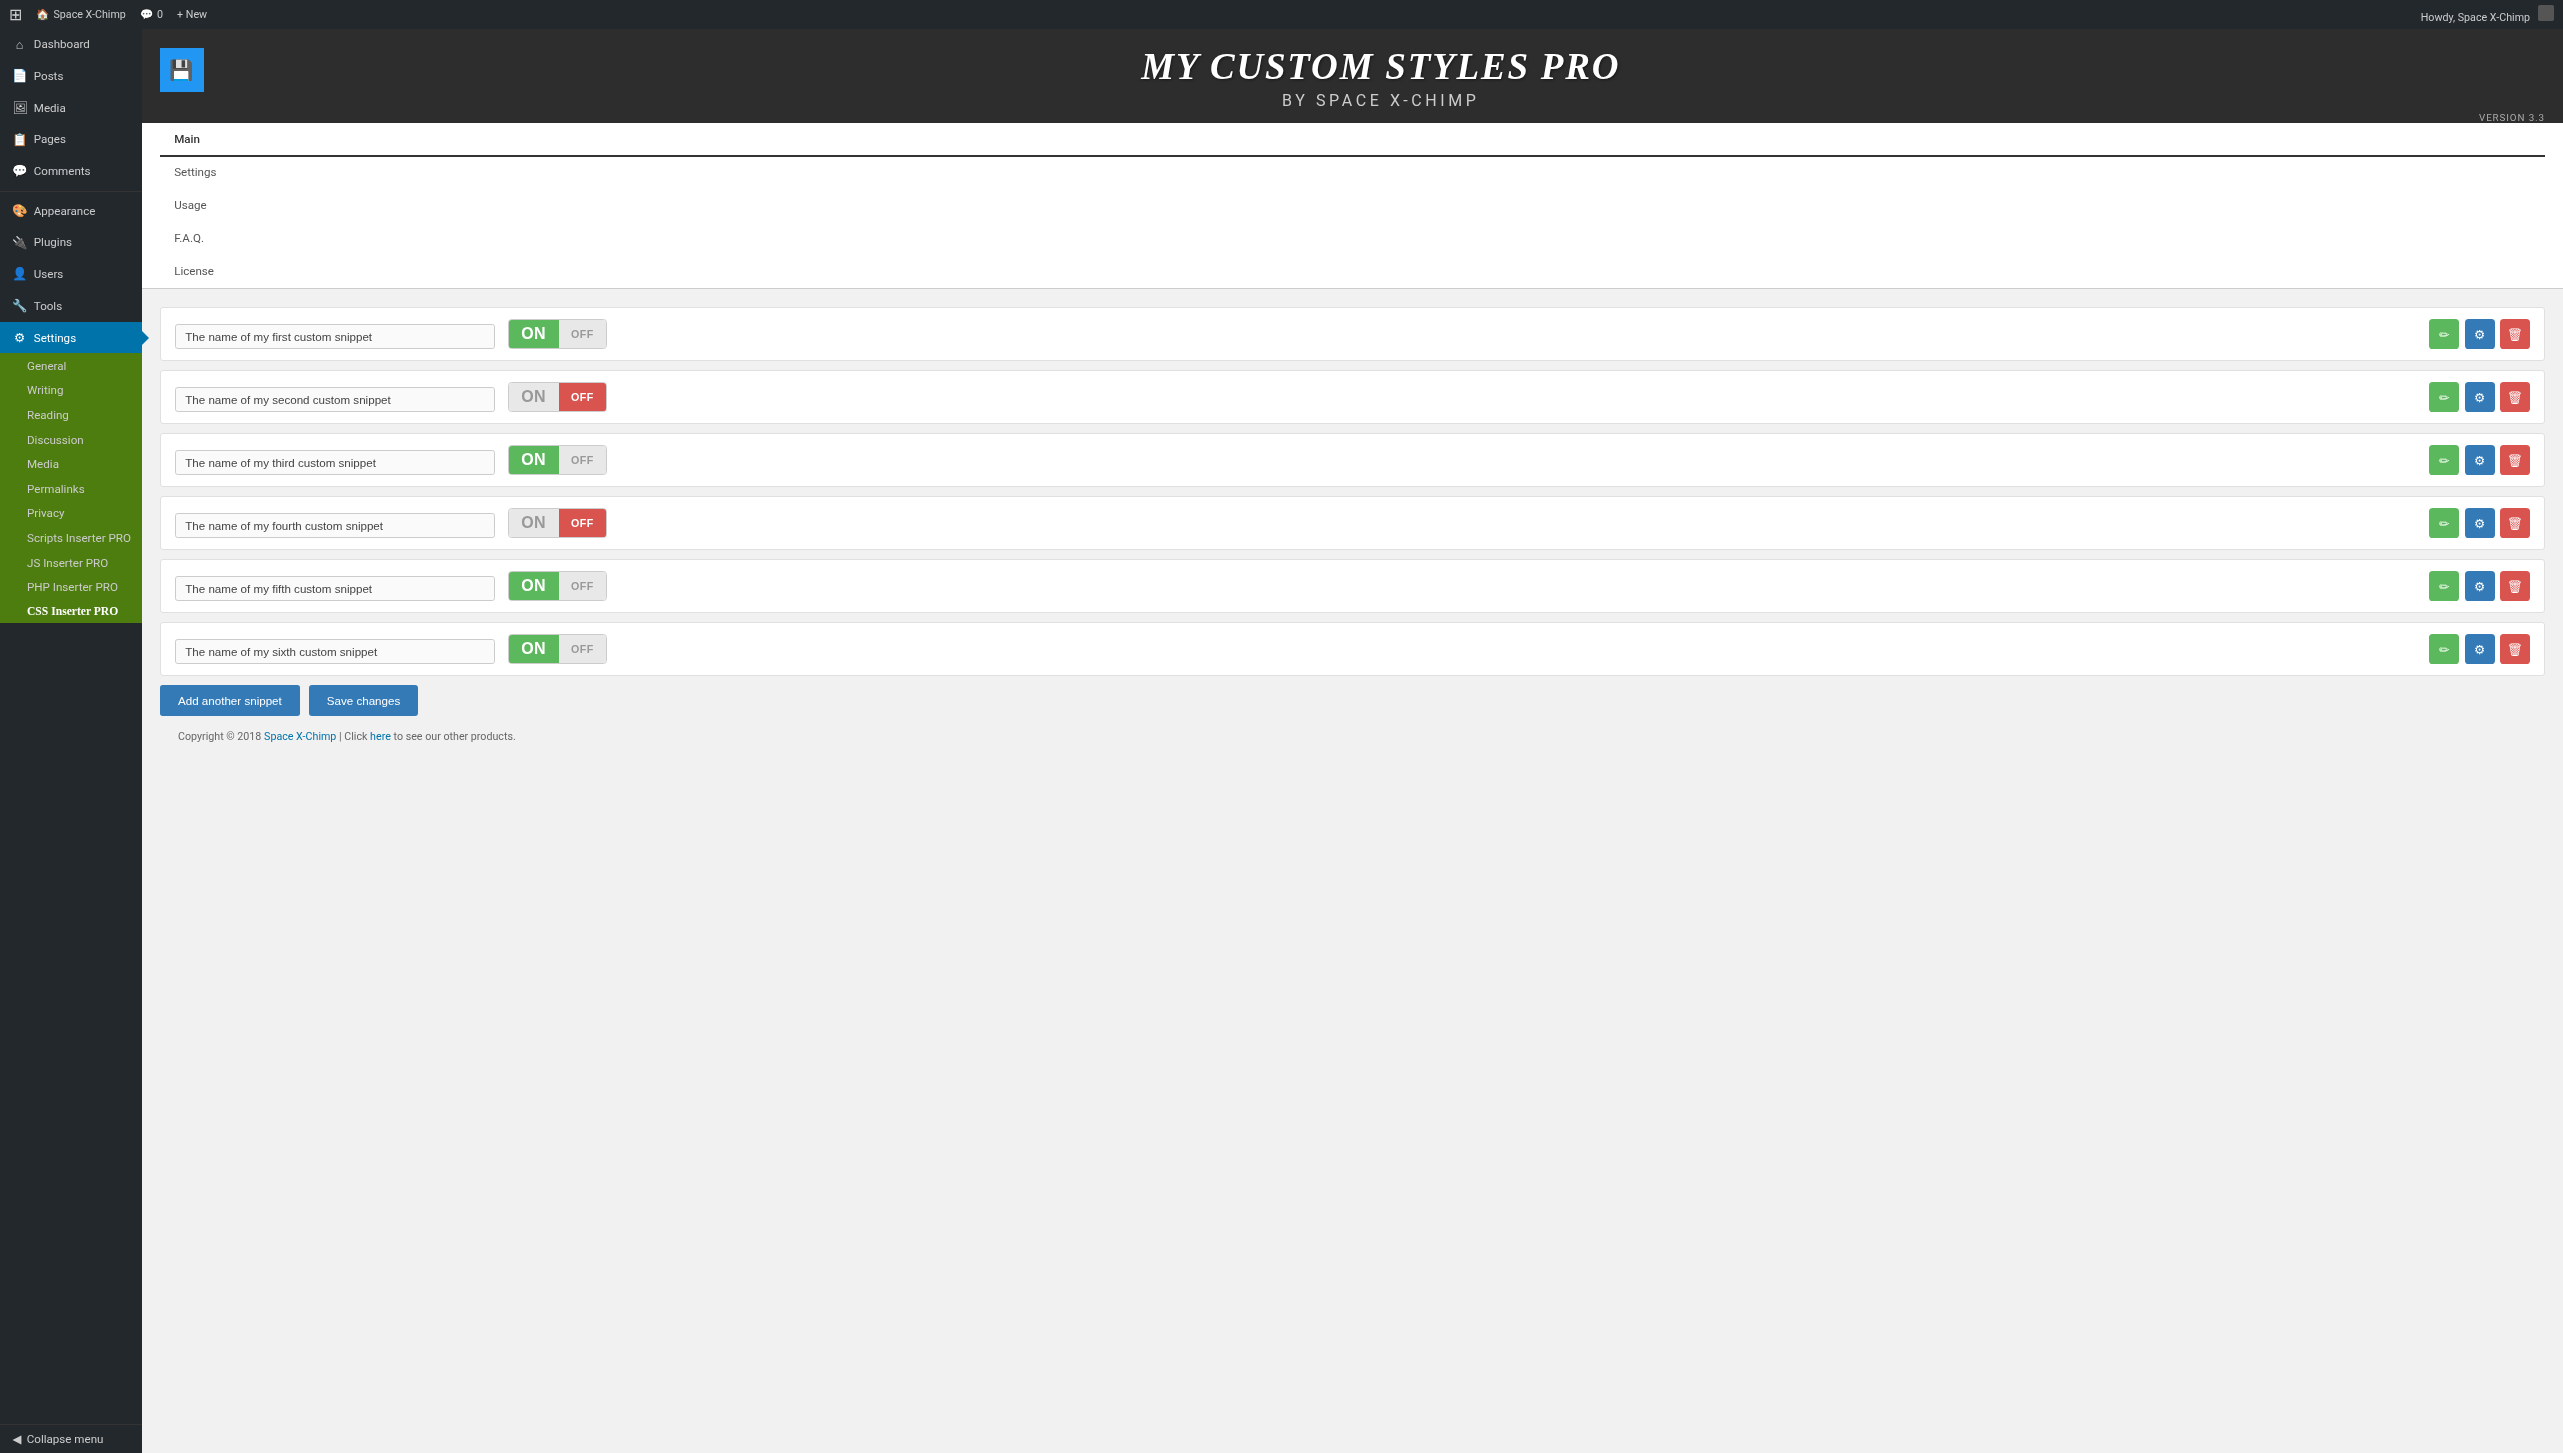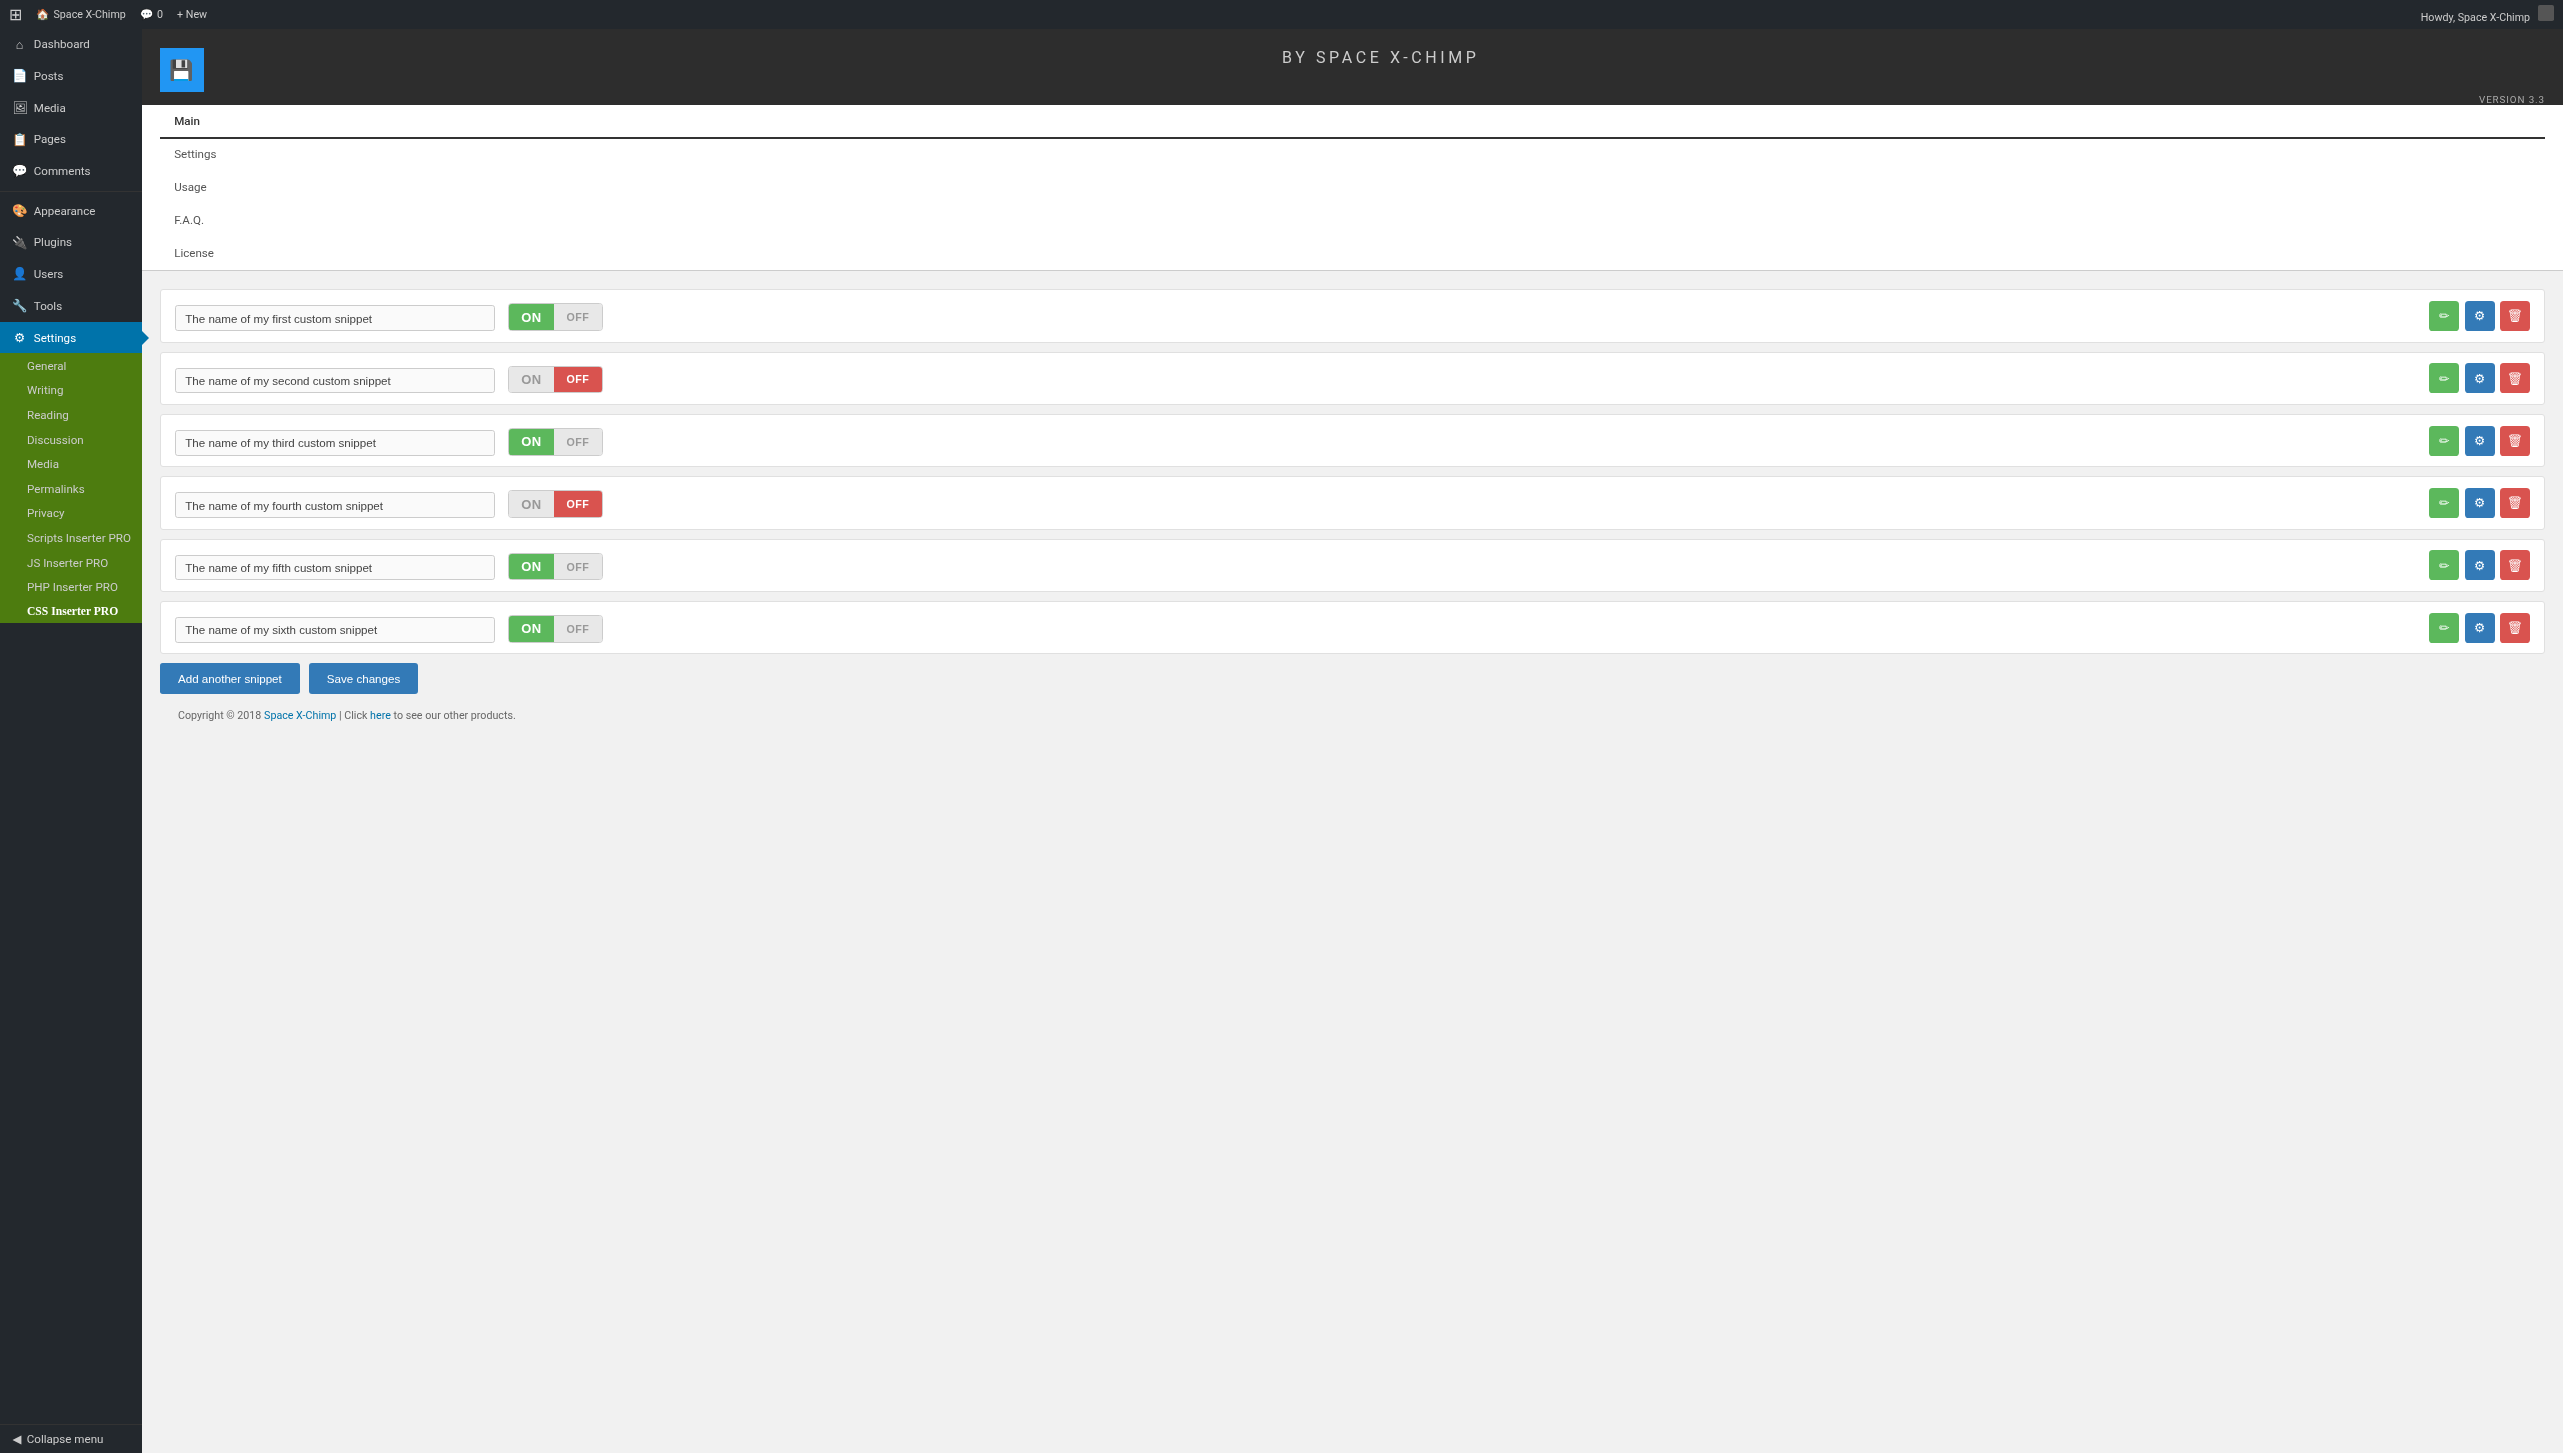--- a/index.html
+++ b/index.html
@@ -170,21 +170,21 @@
       background: #fafafa;
     }
     .toggle-group {
       display: flex;
       border-radius: 3.6px;
       overflow: hidden;
       border: 0.9px solid #ccc;
     }
     .toggle-on {
       padding: 5.3px 12.5px;
-      font-size: 13px;
+      font-size: 16px;
       font-weight: 700;
       cursor: pointer;
       border: none;
       letter-spacing: 0.4px;
     }
     .toggle-on.active { background: #5cb85c; color: #fff; }
     .toggle-on.inactive { background: #e8e8e8; color: #999; }
     .toggle-off {
       padding: 5.3px 12.5px;
       font-size: 10.7px;
@@ -393,20 +393,21 @@
     </div>
   </div>
 
   <div id="main-content">
 
     <div class="plugin-header">
       <button class="save-icon-btn">
         <span>💾</span>
       </button>
       <div class="plugin-title-area">
+        <div class="plugin-title">MY CUSTOM STYLES PRO</div>
         <div class="plugin-subtitle">BY SPACE X-CHIMP</div>
       </div>
       <div class="plugin-version">VERSION 3.3</div>
     </div>
 
     <div class="tabs-bar">
       <div class="tab active">
         <span>Main</span>
       </div>
       <div class="tab">

